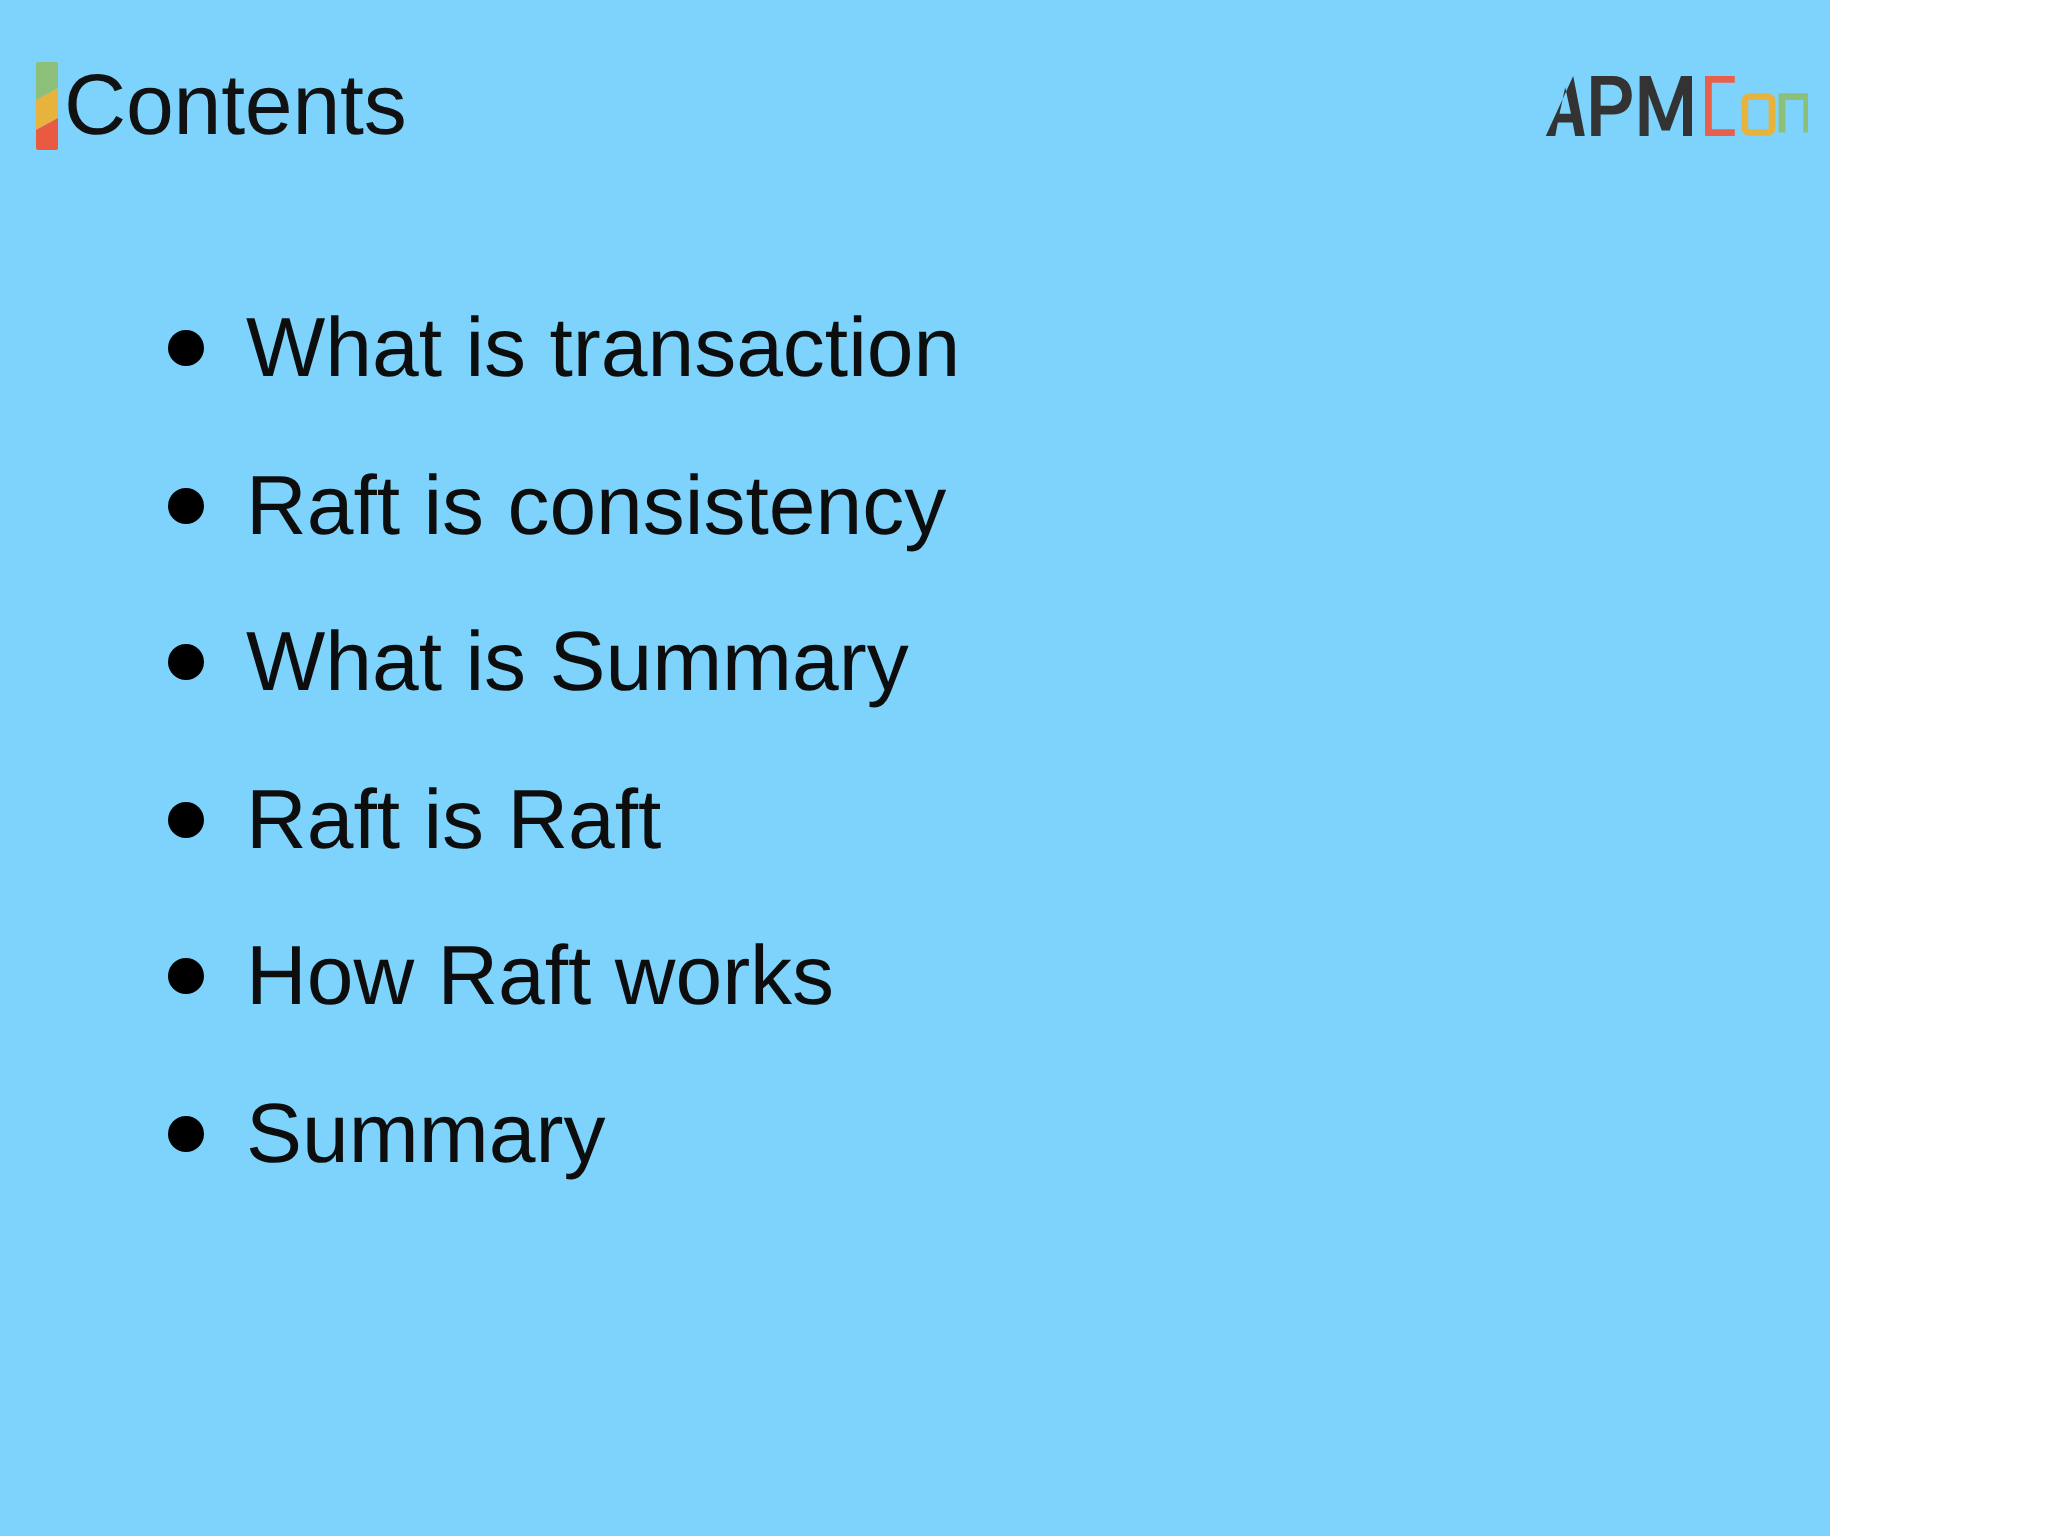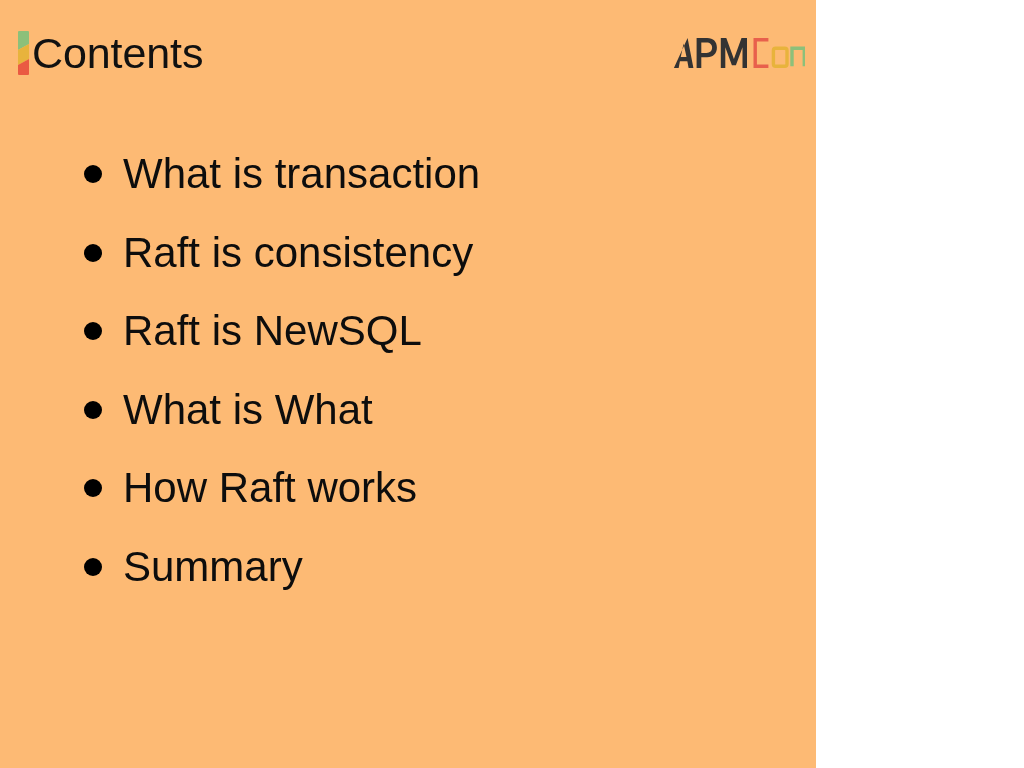--- a/index.html
+++ b/index.html
@@ -8,24 +8,25 @@
     padding: 0;
     background: #ffffff;
   }
   body {
     font-family: "Liberation Sans", "DejaVu Sans", sans-serif;
     -webkit-font-smoothing: antialiased;
   }
 
   #slide {
     position: relative;
-    width: 816px;
+    width: 900px;
     height: 768px;
-    background: #fdba74;
+    background: #7dd3fc;
     overflow: hidden;
+    padding-left: 15px;
   }
 
   
   .title-row {
     position: absolute;
     left: 18px;
     top: 28px;
     height: 50px;
     display: flex;
     align-items: center;
@@ -153,25 +154,25 @@
     <li>
       <span class="bullet-dot"></span>
       <span class="item-label">What is transaction</span>
     </li>
     <li>
       <span class="bullet-dot"></span>
       <span class="item-label">Raft is consistency</span>
     </li>
     <li>
       <span class="bullet-dot"></span>
-      <span class="item-label">Raft is NewSQL</span>
+      <span class="item-label">What is Summary</span>
     </li>
     <li>
       <span class="bullet-dot"></span>
-      <span class="item-label">What is What</span>
+      <span class="item-label">Raft is Raft</span>
     </li>
     <li>
       <span class="bullet-dot"></span>
       <span class="item-label">How Raft works</span>
     </li>
     <li>
       <span class="bullet-dot"></span>
       <span class="item-label">Summary</span>
     </li>
   </ul>

